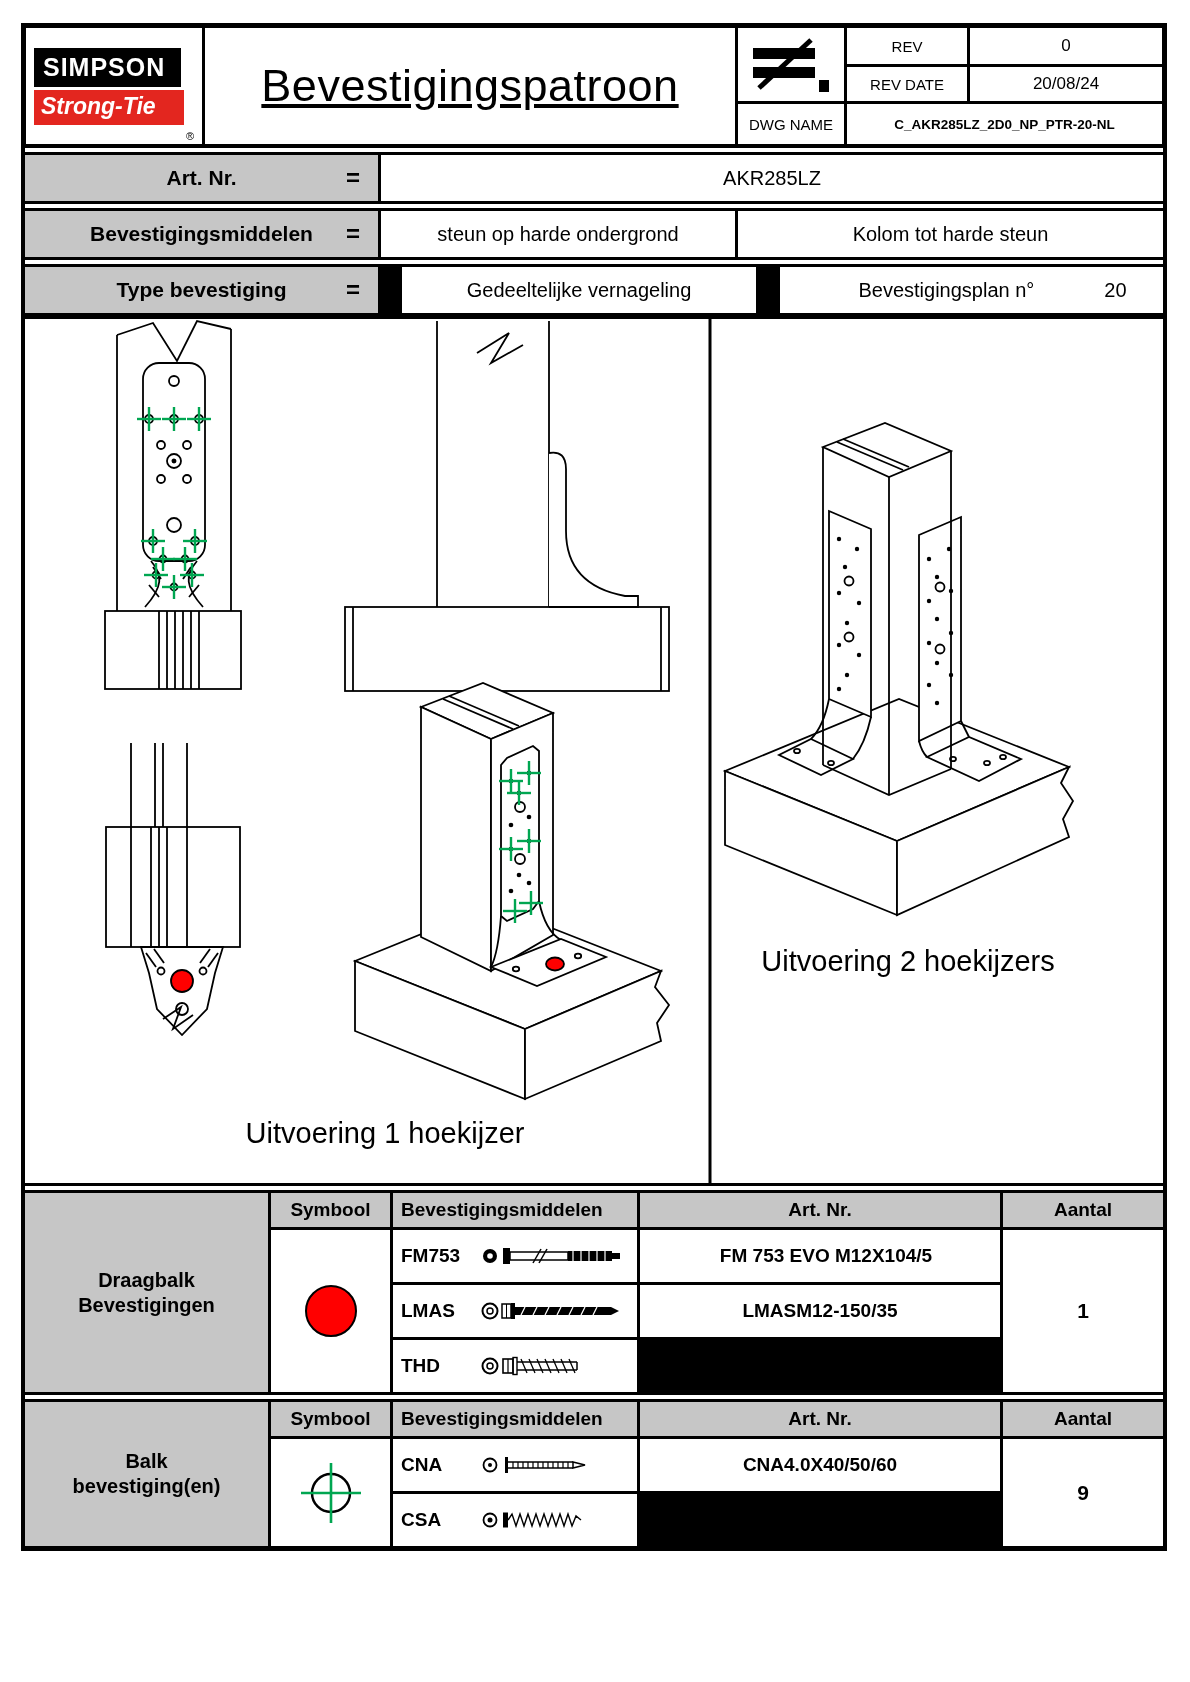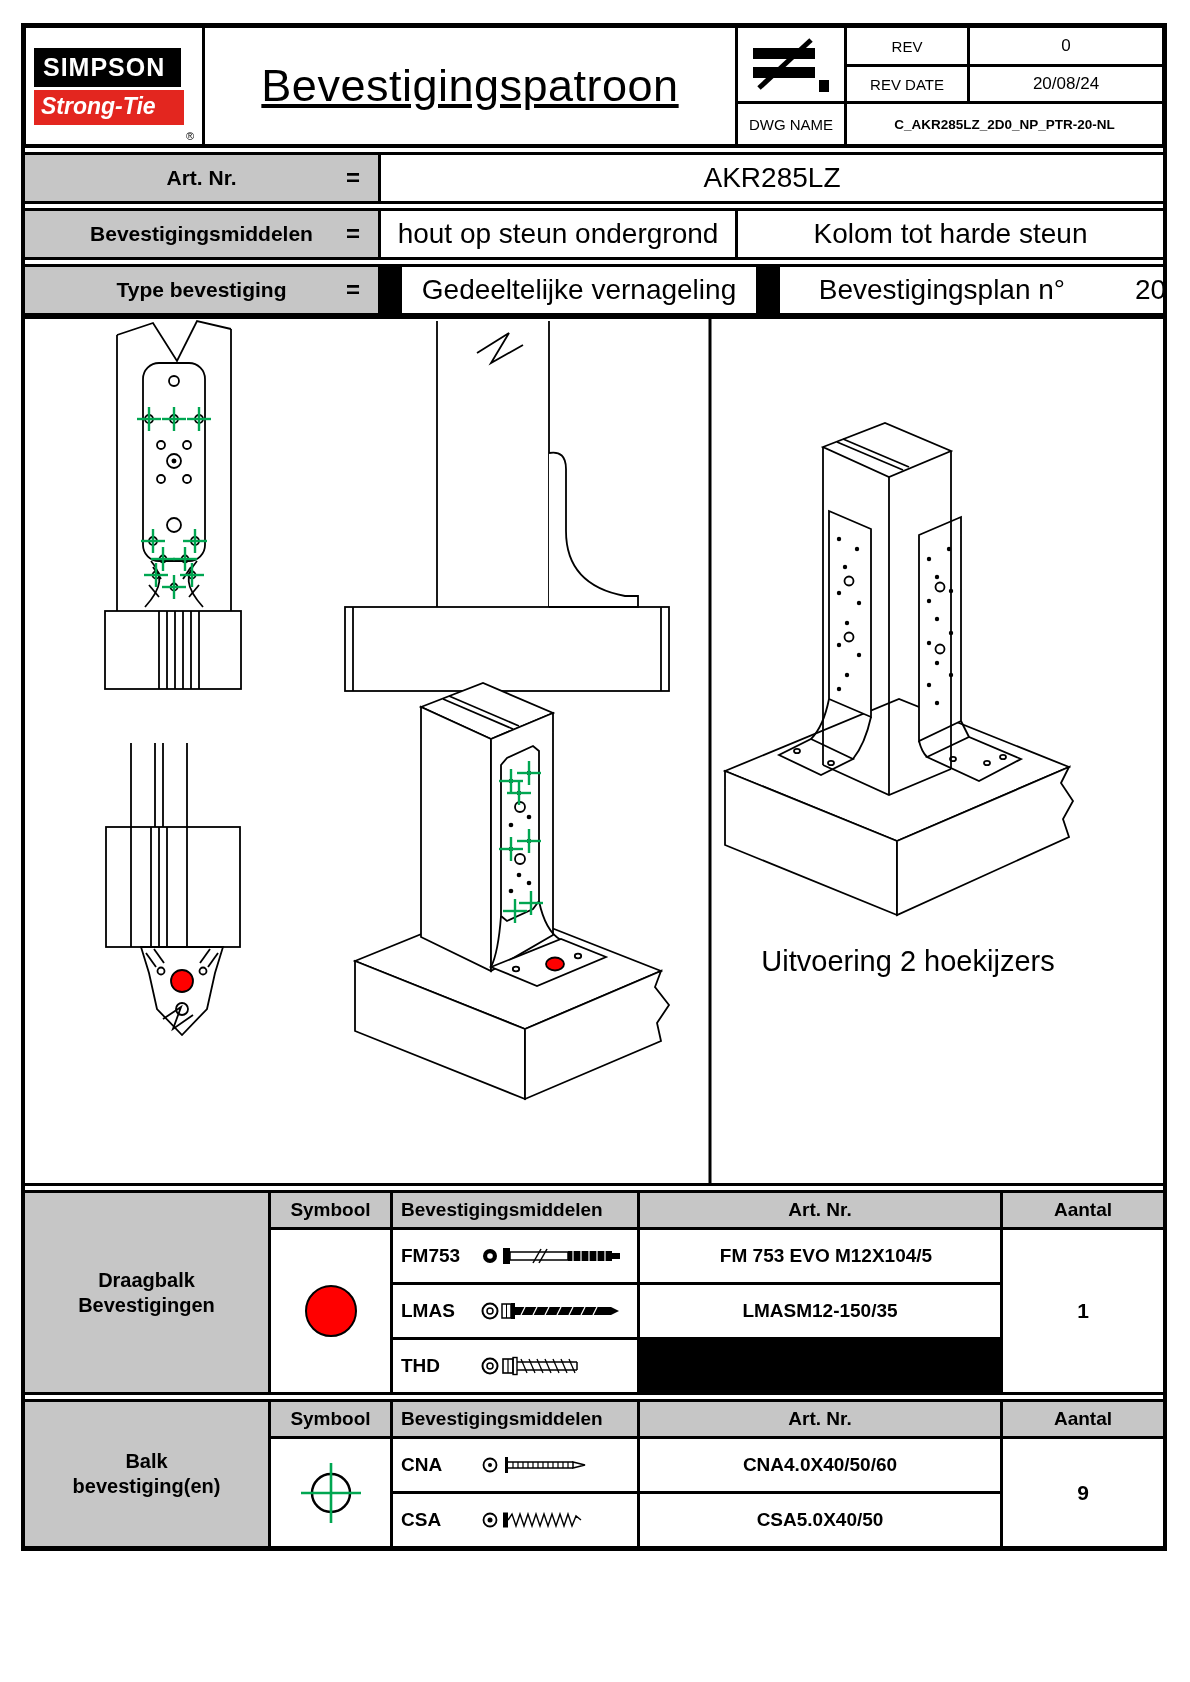--- a/index.html
+++ b/index.html
@@ -26,21 +26,21 @@
   .dwg-value { font-size:13.5px; font-weight:bold; }
 
   
   .info-row { position:absolute; left:22px; width:1144px; height:52px; background:#000; display:grid; gap:3px; padding:3px; }
   .info-row.r1 { top:152px; grid-template-columns:353px 782px; }
   .info-row.r2 { top:208px; grid-template-columns:353px 354px 425px; }
   .info-row.r3 { top:264px; grid-template-columns:353px 354px 425px;gap:24px; }
   .icell { background:#fff; display:flex; align-items:center; justify-content:center; }
   .icell.lbl { background:#c6c6c6; position:relative; font-weight:bold; font-size:21px; }
   .icell.lbl .eq { position:absolute; right:18px; font-size:24px; font-weight:bold; }
-  .icell.val { font-size:28px; }
+  .icell.val { font-size:20px; }
   .icell.plan { gap:70px; }
 
   
   .draw-area { position:absolute; left:22px; top:316px; width:1144px; height:870px; border:3px solid #000; background:#fff; }
   svg.drawings { position:absolute; left:0; top:0; }
   .caption { position:absolute; font-size:29px; text-align:center; }
   .cap1 { left:200px; top:798px; width:320px; }
   .cap2 { left:723px; top:626px; width:320px; }
 
   
@@ -95,21 +95,21 @@
       <span class="eq">=</span>
     </div>
     <div class="icell val">AKR285LZ</div>
   </div>
 
   <div class="info-row r2">
     <div class="icell lbl">
       <span>Bevestigingsmiddelen</span>
       <span class="eq">=</span>
     </div>
-    <div class="icell val">hout op steun ondergrond</div>
+    <div class="icell val">steun op harde ondergrond</div>
     <div class="icell val">Kolom tot harde steun</div>
   </div>
 
   <div class="info-row r3">
     <div class="icell lbl">
       <span>Type bevestiging</span>
       <span class="eq">=</span>
     </div>
     <div class="icell val">Gedeeltelijke vernageling</div>
     <div class="icell val plan">
@@ -299,20 +299,21 @@
         <path d="M798,128 L860,104 L926,132 L864,158 Z"></path>
         <line x1="798" y1="128" x2="798" y2="446"></line>
         <line x1="926" y1="132" x2="926" y2="450"></line>
         <line x1="864" y1="158" x2="864" y2="476"></line>
         <polyline points="798,446 864,476 926,450"></polyline>
         <line x1="812" y1="123" x2="878" y2="151"></line>
         <line x1="818" y1="120" x2="884" y2="148"></line>
       </g>
     </svg>
 
+    <div class="caption cap1">Uitvoering 1 hoekijzer</div>
     <div class="caption cap2">Uitvoering 2 hoekijzers</div>
   </div>
 
   <div class="ftable t1">
     <div class="tcell gray group" style="grid-column:1;grid-row:1/5;">
       <span>Draagbalk</span>
       <span>Bevestigingen</span>
     </div>
     <div class="tcell gray hd" style="grid-column:2;grid-row:1;">Symbool</div>
     <div class="tcell gray hd left" style="grid-column:3;grid-row:1;">Bevestigingsmiddelen</div>
@@ -441,19 +442,18 @@
 
     <div class="tcell left fr" style="grid-column:3;grid-row:3;">
       <span class="fname">CSA</span>
       <svg width="150" height="24" viewBox="0 0 150 24">
         <circle cx="9" cy="12" r="6.5" fill="none" stroke="#000" stroke-width="1.8"></circle>
         <circle cx="9" cy="12" r="2.5" fill="#000"></circle>
         <rect x="22" y="4.5" width="5" height="15" fill="#000"></rect>
         <path d="M27,12 L31,6 L35,18 L39,6 L43,18 L47,6 L51,18 L55,6 L59,18 L63,6 L67,18 L71,6 L75,18 L79,6 L83,18 L87,6 L91,18 L95,8 L100,12" fill="none" stroke="#000" stroke-width="1.4"></path>
       </svg>
     </div>
-    <div class="tcell artnr" style="grid-column:4;grid-row:3;">CSA5.0X40/50</div>
 
     <div class="tcell qty" style="grid-column:5;grid-row:2/4;">9</div>
   </div>
 
   <div class="sheet-frame"></div>
 </div>
 
 </body></html>

